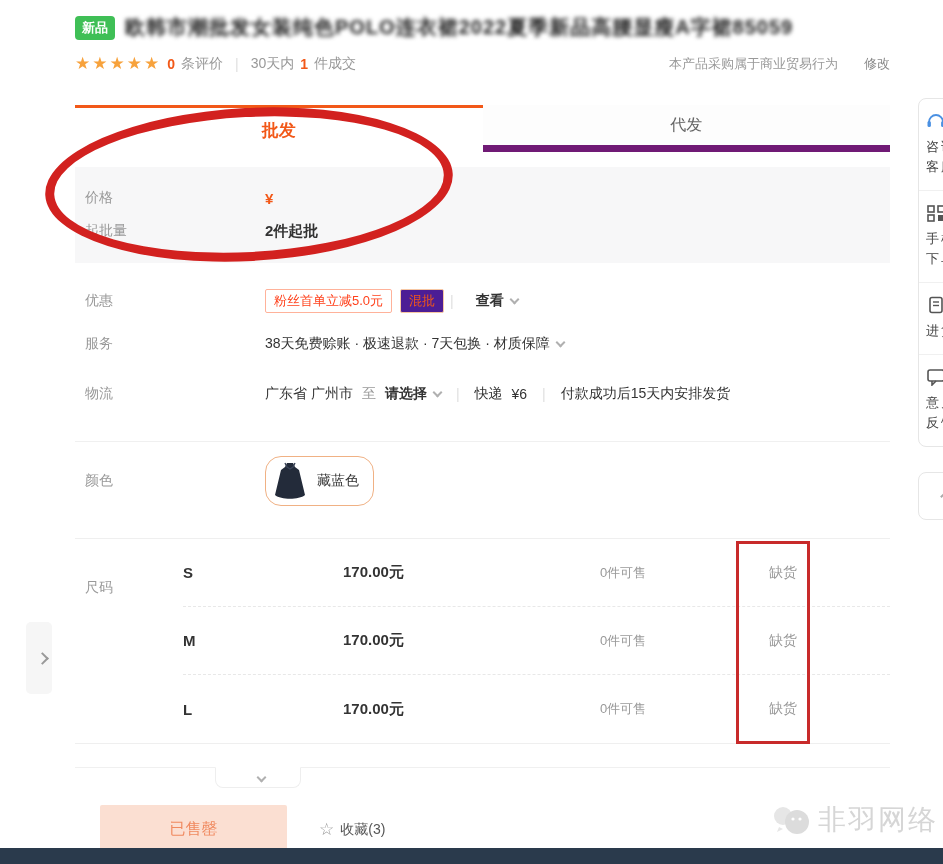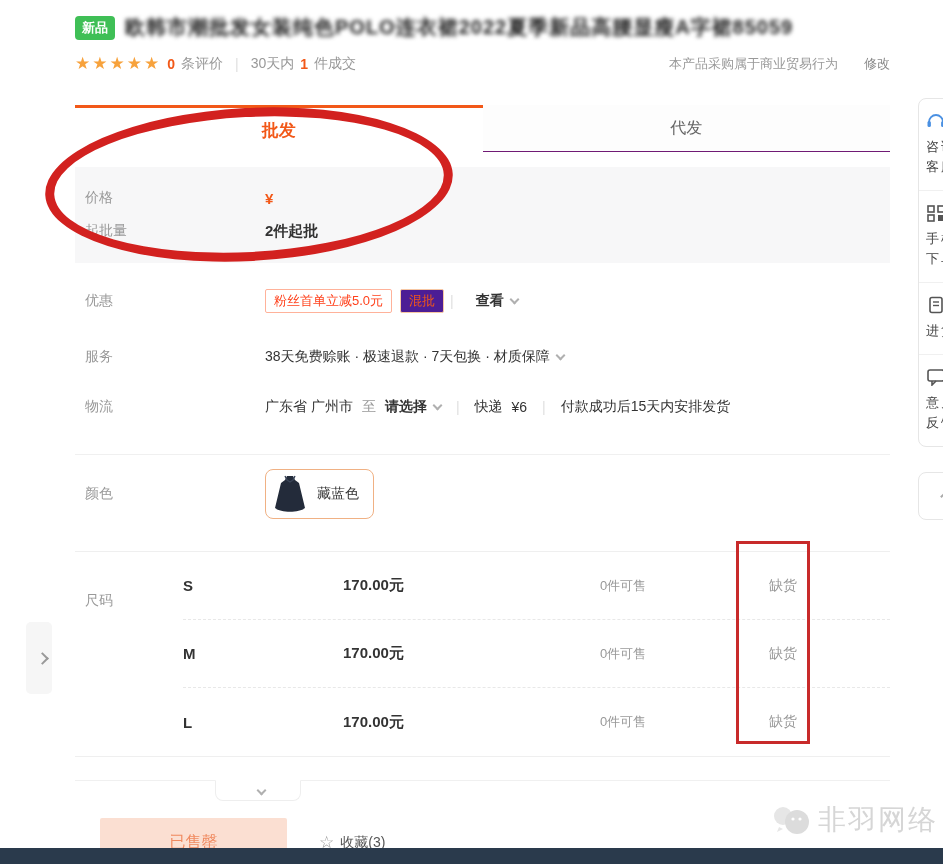--- a/index.html
+++ b/index.html
@@ -23,53 +23,53 @@
   .stars { color:#f7a23c; font-size:17px; letter-spacing:2px; }
   .num-orange { color:#f25818; font-weight:bold; }
   .vsep { color:#e0e0e0; padding:0 6px; }
   .rating-right { display:flex; align-items:center; gap:26px; color:#999; font-size:13px; }
   .modify-link { color:#888; cursor:pointer; }
 
   
   .tabs { display:flex; margin-top:31px; }
   .tab { flex:1; height:47px; display:flex; align-items:center; justify-content:center; cursor:pointer; }
   .tab.active { border-top:3px solid #f25818; color:#f25818; font-size:17px; font-weight:bold; background:#fff; }
-  .tab.inactive { color:#666; font-size:16px; background:#fdfdfd; border-bottom:1px solid #701a75; }
+  .tab.inactive { color:#666; font-size:16px; background:#fdfdfd; border-bottom:7px solid #701a75; }
 
   
   .price-panel { margin-top:15px; background:#f7f7f8; padding:19px 0 20px 0; }
   .panel-row { display:flex; align-items:center; height:24px; }
   .panel-row + .panel-row { margin-top:9px; }
   .field-label { width:108px; padding-left:10px; color:#999; font-size:14px; flex:none; }
   .panel-val { margin-left:82px; }
   .yen { color:#f25818; font-weight:bold; font-size:15px; }
   .moq-val { font-weight:bold; font-size:15px; color:#333; }
 
   
   .info-row { display:flex; align-items:center; }
   .promo-row { margin-top:26px; }
   .tag-coupon { border:1px solid #ffb29a; color:#ff411c; font-size:13px; padding:2px 8px; border-radius:2px; margin-left:82px; }
   .tag-mix { background:#4c1d95; border:1px solid #f7c7a3; color:#f25818; font-size:13px; padding:2px 8px; border-radius:2px; margin-left:8px; }
   .view-link { margin-left:16px; font-weight:bold; color:#333; cursor:pointer; }
-  .service-row { margin-top:35px; }
+  .service-row { margin-top:22px; }
   .service-text { margin-left:82px; color:#333; }
   .logi-row { margin-top:32px; }
   .logi-text { margin-left:82px; display:flex; align-items:center; gap:9px; color:#333; }
   .gray { color:#999; } .bold { font-weight:bold; }
   .chev { display:inline-block; width:7px; height:7px; border-right:2px solid #b0b0b0;
     border-bottom:2px solid #b0b0b0; transform:rotate(45deg); vertical-align:2px; margin-left:7px; }
   .chev-right { transform:rotate(-45deg); }
   .chev-up { transform:rotate(-135deg); vertical-align:-2px; }
 
   .divider { border-top:1px solid #f0f0f0; margin-top:38px; }
 
   
   .color-row { margin-top:14px; display:flex; align-items:center; }
   .color-opt { margin-left:82px; display:flex; align-items:center; gap:8px; border:1px solid #f0b184;
-    border-radius:8px; padding:4px 14px 4px 5px; cursor:pointer; background:#fff; }
+    border-radius:16px; padding:4px 14px 4px 5px; cursor:pointer; background:#fff; }
   .swatch { width:38px; height:40px; display:flex; align-items:center; justify-content:center; }
   .divider2 { border-top:1px solid #efefef; margin-top:32px; }
 
   
   .sku-section { position:relative; }
   .sku-label { position:absolute; left:10px; top:40px; color:#999; }
   .sku-row { display:flex; align-items:center; height:68px; margin-left:108px; }
   .sku-row.dashed { border-bottom:1px dashed #e8e8e8; }
   .sku-size { width:160px; font-weight:bold; font-size:15px; }
   .sku-price { width:190px; text-align:left; font-weight:bold; font-size:15px; }

